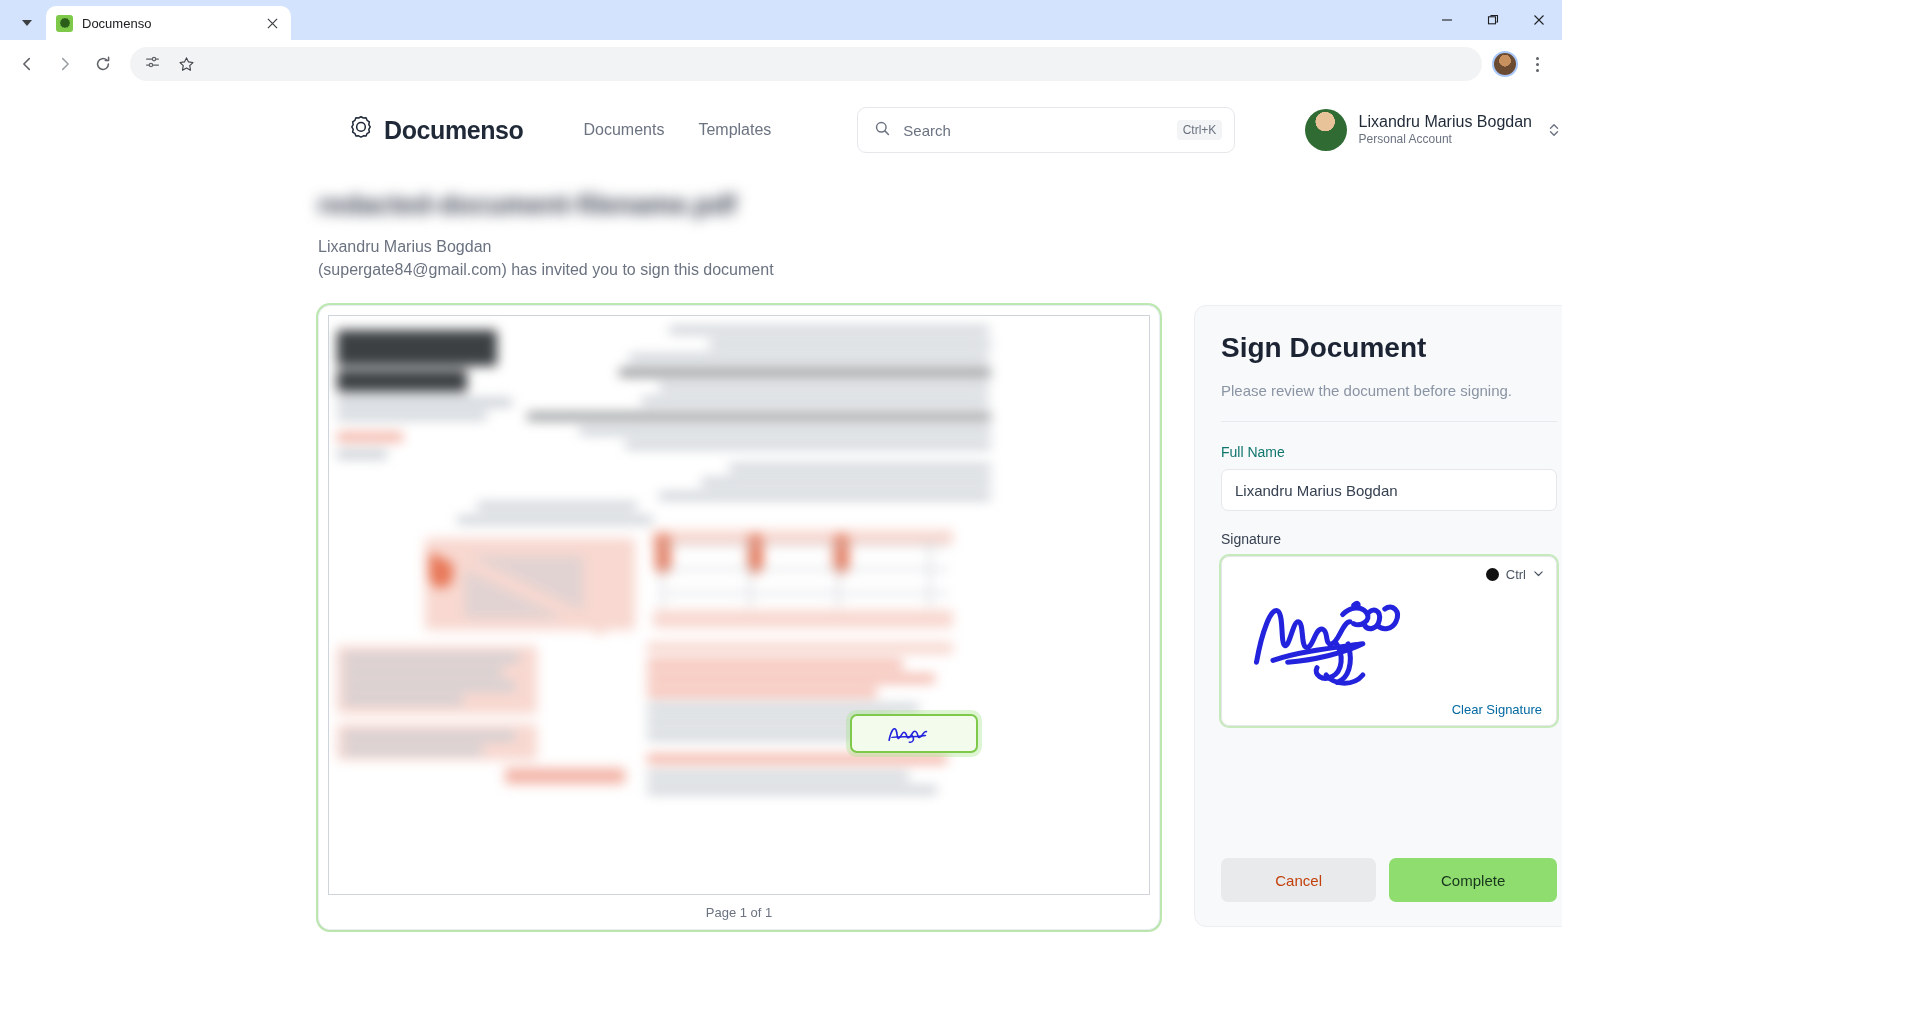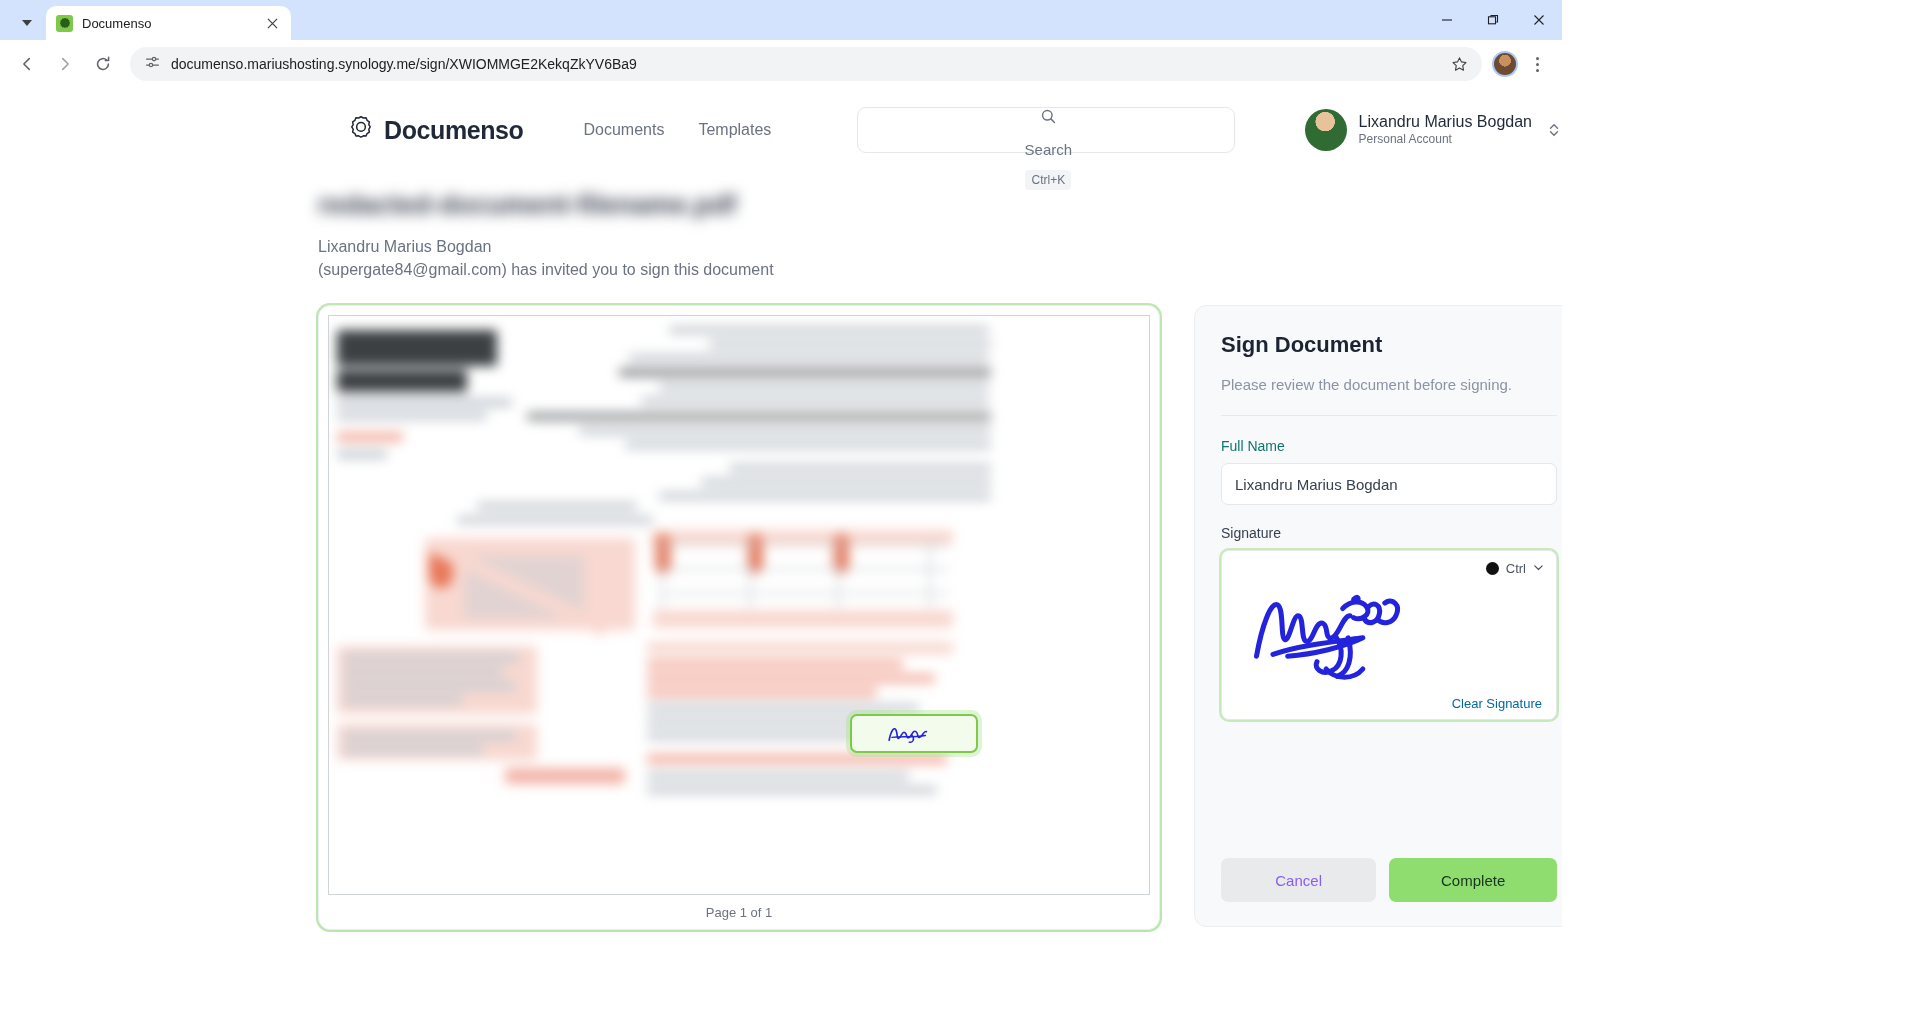--- a/index.html
+++ b/index.html
@@ -63,21 +63,21 @@
   .hdr-wrap { width: 1920px; display: flex; align-items: center; padding-left: 348px; padding-right: 360px; gap: 0; }
 
   .brand { display: flex; align-items: center; gap: 10px; }
   .brand-name { font-size: 25px; font-weight: bold; color: #1f2937; letter-spacing: -0.4px; }
 
   .mainnav { display: flex; gap: 34px; margin-left: 60px; }
   .mainnav a { font-size: 16px; color: #6b7280; text-decoration: none; }
 
   .searchbox {
     margin-left: 86px; width: 378px; height: 46px; border: 1px solid #e5e7eb; border-radius: 9px;
-    display: flex; align-items: center; padding: 0 12px 0 16px; gap: 12px; background: #fff; flex-direction: column;
+    display: flex; align-items: center; padding: 0 12px 0 16px; gap: 12px; background: #fff;
   }
   .search-ph { flex: 1; font-size: 15px; color: #6b7280; }
   .kbd { font-size: 12px; color: #6b7280; background: #f3f4f6; border-radius: 4px; padding: 3px 6px; }
 
   .userbox { margin-left: auto; display: flex; align-items: center; gap: 12px; }
   .user-av {
     width: 42px; height: 42px; border-radius: 50%;
     background: radial-gradient(circle at 48% 30%, #e8c39a 0 26%, #2f6b33 27% 100%);
     flex: none;
   }
@@ -121,21 +121,21 @@
   .pagefoot {
     height: 34px; display: flex; align-items: center; justify-content: center;
     font-size: 13px; color: #6b7280; background: #fff;
   }
 
   
   .sign-panel {
     width: 390px; background: #f8f9fa; border: 1px solid #eceef1; border-radius: 12px;
     padding: 26px 26px 0 26px; display: flex; flex-direction: column; height: 622px;
   }
-  .sign-title { font-size: 22px; font-weight: 700; color: #1c2434; }
+  .sign-title { font-size: 28px; font-weight: 700; color: #1c2434; }
   .sign-sub { margin-top: 18px; font-size: 15px; color: #8a94a4; }
   .hr { height: 1px; background: #e6e9ed; margin: 22px 0 22px 0; }
   .fld-label { font-size: 14px; color: #0f766e; margin-bottom: 9px; }
   .txt-input {
     width: 100%; height: 42px; background: #fff; border: 1px solid #e5e7eb; border-radius: 7px;
     font-size: 15px; color: #374151; padding: 0 13px; outline: none;
     font-family: "Liberation Sans", sans-serif;
   }
   .sig-label { font-size: 14px; color: #374151; margin: 20px 0 9px 0; }
   .sig-pad {
@@ -143,21 +143,21 @@
     box-shadow: 0 0 0 2px rgba(150,220,126,.5); position: relative; overflow: hidden;
   }
   .color-sel {
     position: absolute; right: 12px; top: 10px; display: flex; align-items: center; gap: 7px;
     font-size: 13px; color: #4b5563;
   }
   .dot { width: 13px; height: 13px; border-radius: 50%; background: #111; display: block; }
   .clear-sig { position: absolute; right: 14px; bottom: 8px; font-size: 13px; color: #0369a1; }
   .panel-foot { margin-top: auto; display: flex; gap: 13px; padding-bottom: 24px; }
   .btn { height: 44px; border-radius: 7px; font-size: 15px; display: flex; align-items: center; justify-content: center; border: none; font-family: "Liberation Sans", sans-serif; }
-  .btn-cancel { flex: 1; background: #e9eaec; color: #8b5cf6; }
+  .btn-cancel { flex: 1; background: #e9eaec; color: #c2410c; }
   .btn-complete { flex: 1.08; background: #8fdc6f; color: #17361c; }
 
   .arrow-ann { position: absolute; left: 1540px; top: 732px; pointer-events: none; }
 </style>
 </head>
 <body>
 
 <div class="browser">
 
   <div class="titlebar">
@@ -217,21 +217,20 @@
     </div>
 
     <div class="omnibox">
       <span>
         <svg width="17" height="17" viewBox="0 0 20 20">
             <path d="M3 6h7M13.5 6H17M3 13h3.5M10 13h7" stroke="#5f6368" stroke-width="1.4" stroke-linecap="round"></path>
             <circle cx="11.8" cy="6" r="2" fill="none" stroke="#5f6368" stroke-width="1.4"></circle>
             <circle cx="8.2" cy="13" r="2" fill="none" stroke="#5f6368" stroke-width="1.4"></circle>
           </svg>
       </span>
-      <span class="omni-url">documenso.mariushosting.synology.me/sign/XWIOMMGE2KekqZkYV6Ba9</span>
       <span class="star-btn">
         <svg width="17" height="17" viewBox="0 0 20 20">
             <path d="M10 2.2l2.35 4.76 5.25.77-3.8 3.7.9 5.23L10 14.19l-4.7 2.47.9-5.23-3.8-3.7 5.25-.77z" fill="none" stroke="#3c4043" stroke-width="1.3" stroke-linejoin="round"></path>
           </svg>
       </span>
     </div>
 
     <div class="prof-av"></div>
     <div class="kebab">
         <i></i>

